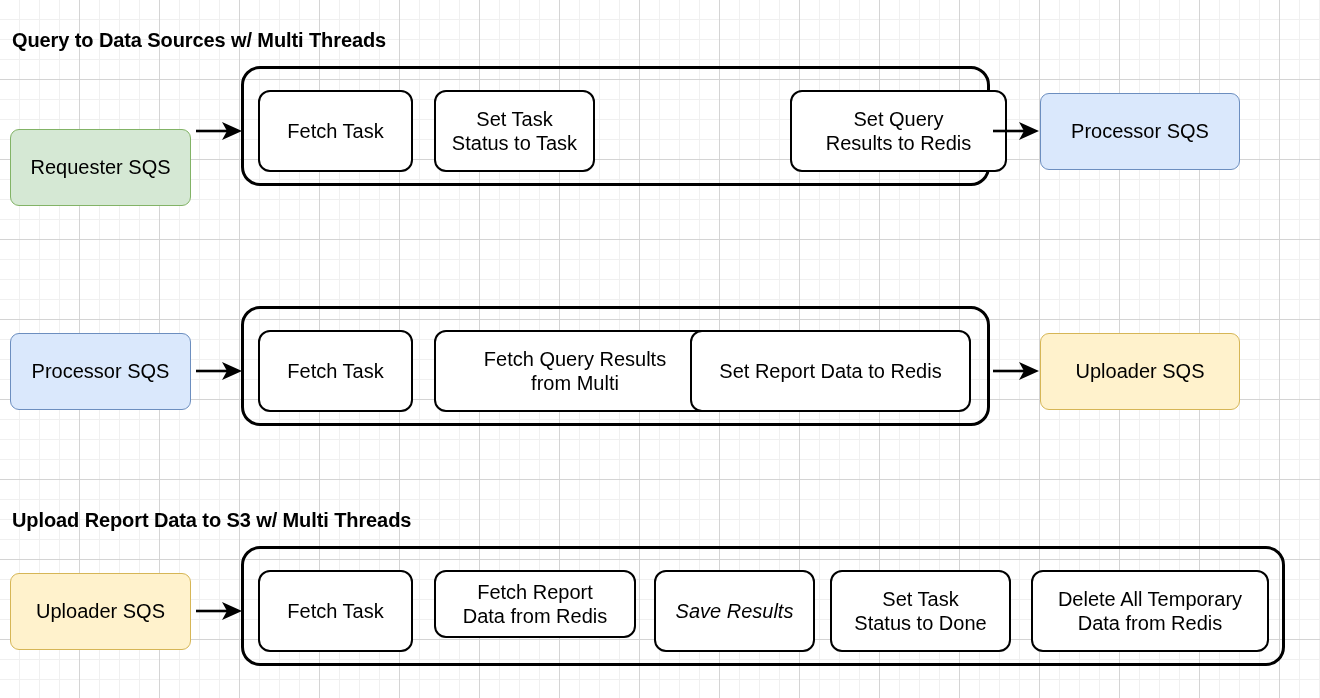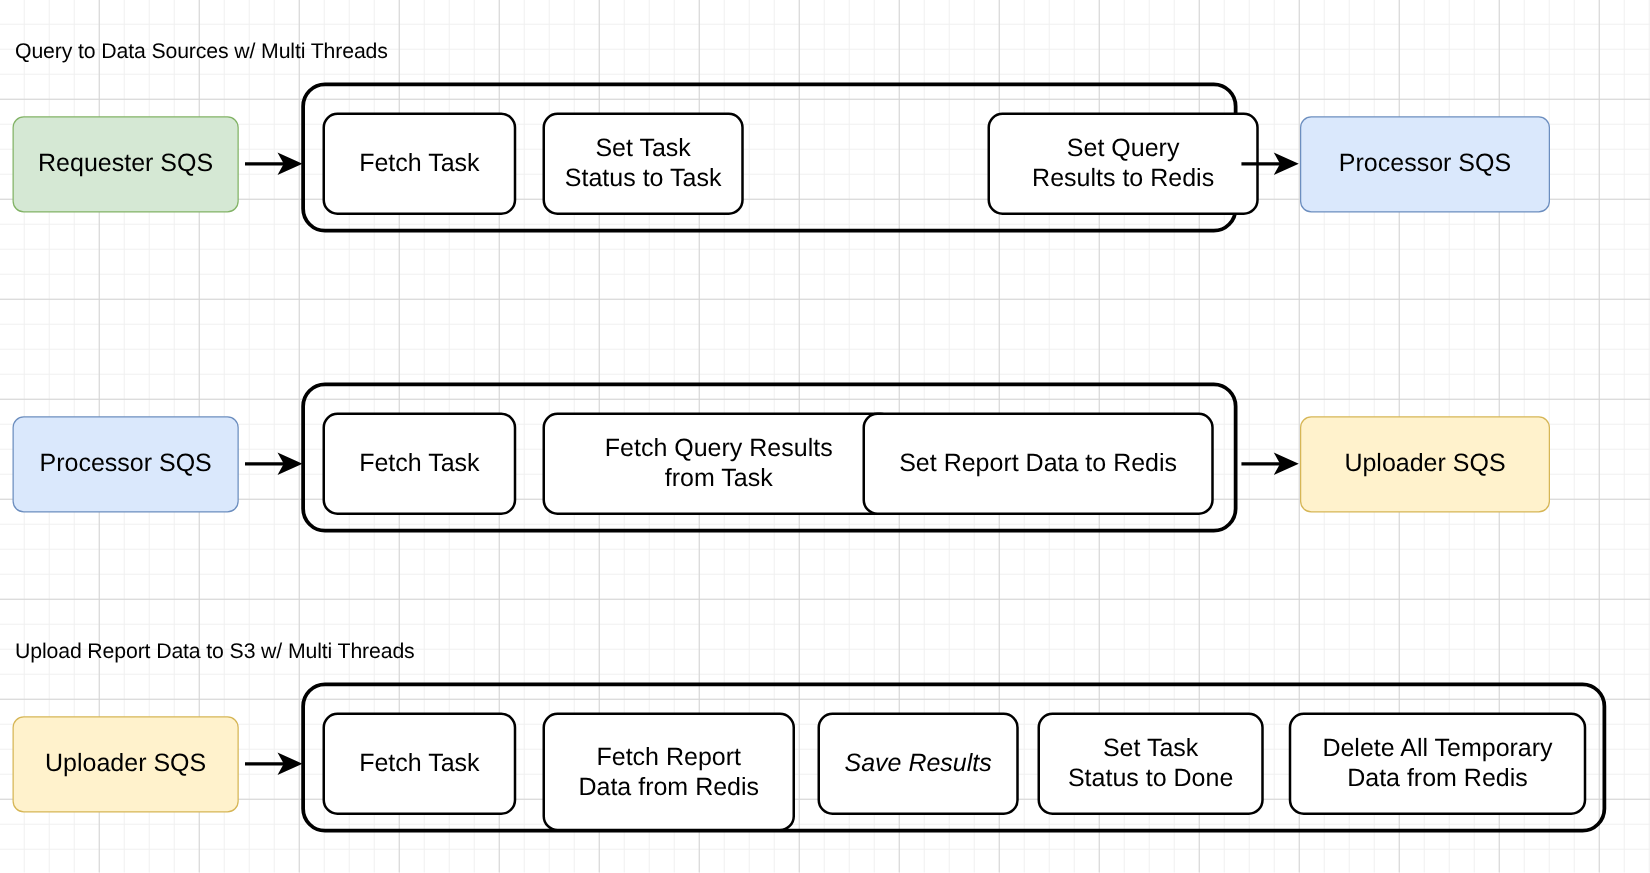--- a/index.html
+++ b/index.html
@@ -30,43 +30,45 @@
       80px 80px,
       80px 80px,
       20px 20px,
       20px 20px;
     background-position: -1px -1px, -1px -1px, -1px -1px, -1px -1px;
   }
 
   
   .section-title {
     position: absolute;
-    font-size: 17px;
+    font-size: 20px;
     line-height: 29px;
     color: #000000;
     white-space: nowrap;
     letter-spacing: -0.1px;
+    font-weight: bold;
   }
 
   
   .queue-box {
     position: absolute;
     box-sizing: border-box;
     border: 1.6px solid #000;
     border-radius: 9px;
     display: flex;
     align-items: center;
     justify-content: center;
     font-size: 20px;
     color: #000;
     white-space: nowrap;
   }
   .queue-green {
     background-color: #d5e8d4;
     border-color: #82b366;
+    margin-top: 36px;
   }
   .queue-blue {
     background-color: #dae8fc;
     border-color: #6c8ebf;
   }
   .queue-yellow {
     background-color: #fff2cc;
     border-color: #d6b656;
   }
 
@@ -171,21 +173,21 @@
 
   <div class="step-box" style="left:258px; top:330px; width:155px; height:82px;">
     <div>
       <span>Fetch Task</span>
     </div>
   </div>
 
   <div class="step-box" style="left:434px; top:330px; width:282px; height:82px;align-items:center;">
     <div>
       <span>Fetch Query Results</span>
-      <span>from Task</span>
+      <span>from Multi</span>
     </div>
   </div>
 
   <div class="step-box" style="left:690px; top:330px; width:281px; height:82px;">
     <div>
       <span>Set Report Data to Redis</span>
     </div>
   </div>
 
   <div class="arrow" style="left:993px; top:357px; width:48px; height:28px;">
@@ -213,21 +215,21 @@
   </div>
 
   <div class="worker-group" style="left:241px; top:546px; width:1044px; height:120px;"></div>
 
   <div class="step-box" style="left:258px; top:570px; width:155px; height:82px;">
     <div>
       <span>Fetch Task</span>
     </div>
   </div>
 
-  <div class="step-box" style="left:434px; top:570px; width:202px; height:95px;">
+  <div class="step-box" style="left:434px; top:570px; width:202px; height:68px;">
     <div>
       <span>Fetch Report</span>
       <span>Data from Redis</span>
     </div>
   </div>
 
   <div class="step-box" style="left:654px; top:570px; width:161px; height:82px;font-style:italic;">
     <div>
       <span>Save Results</span>
     </div>

